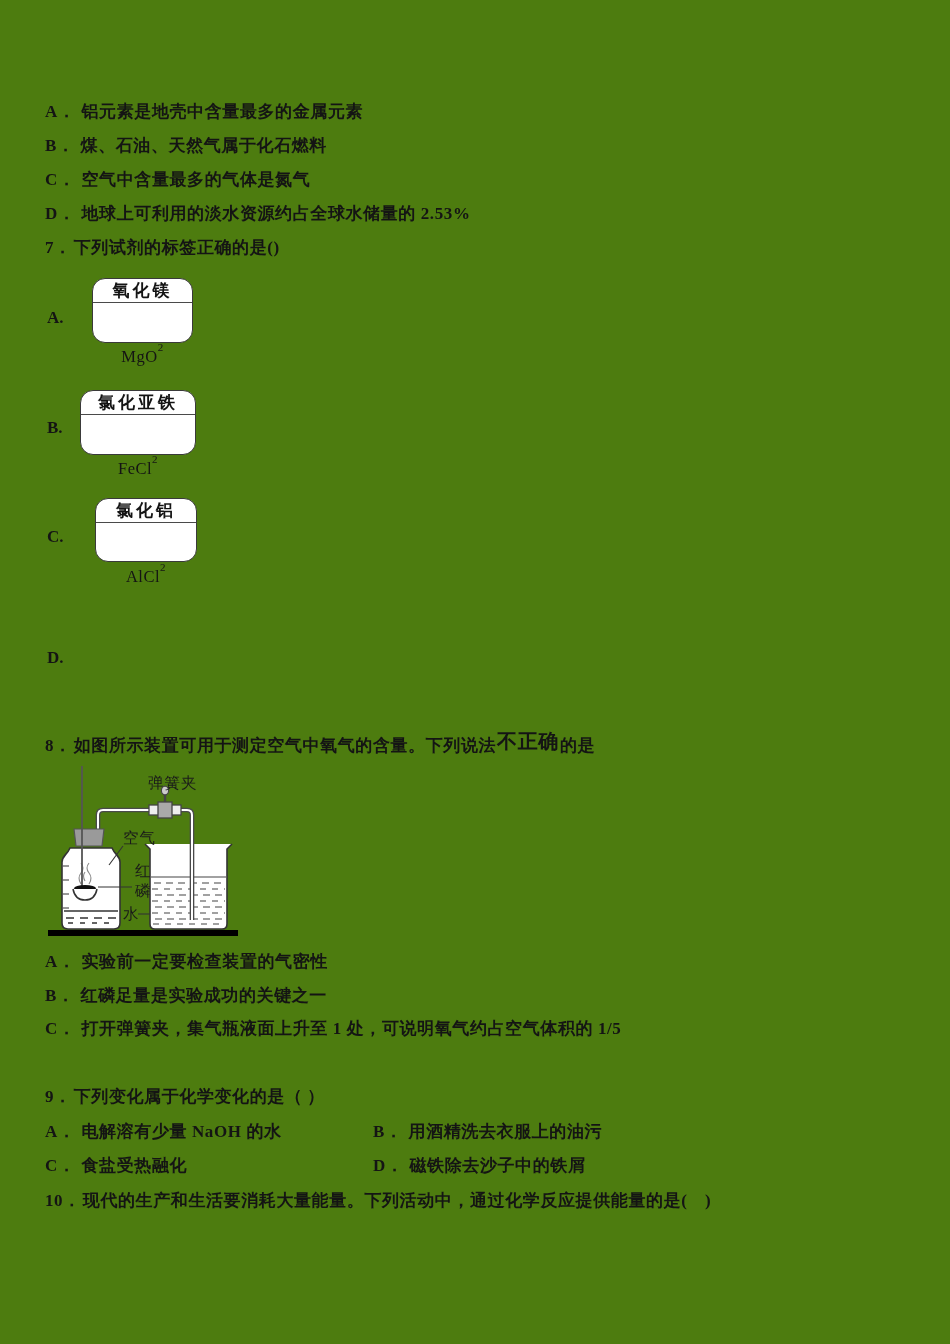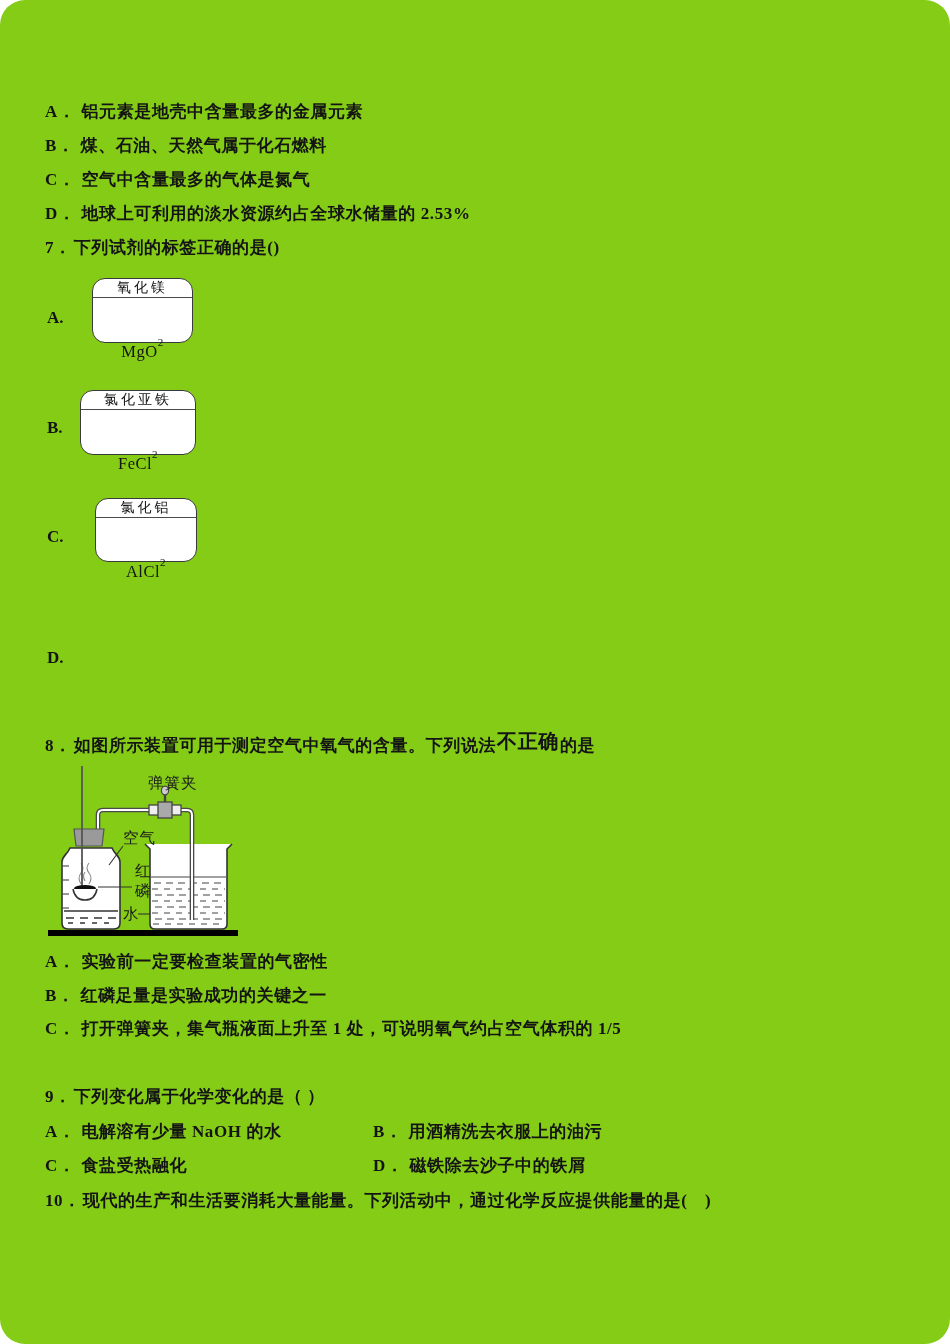--- a/index.html
+++ b/index.html
@@ -1,24 +1,23 @@
 <!DOCTYPE html>
 <html><head>
 <meta charset="utf-8">
 <style>
   html, body { margin: 0; padding: 0; background: #ffffff; }
   #page {
     position: relative;
     width: 950px;
     height: 1344px;
-    background: #84cc16;
+    background: #4d7c0f;
     font-family: "Liberation Serif", "DejaVu Serif", serif;
     color: #141414;
     overflow: hidden;
-    border-radius: 25px;
   }
   .line {
     position: absolute;
     left: 45px;
     font-size: 17px;
     font-weight: bold;
     line-height: 20px;
     white-space: nowrap;
     letter-spacing: 0.6px;
   }
@@ -37,23 +36,23 @@
     background: #ffffff;
     box-sizing: border-box;
     display: flex;
     flex-direction: column;
   }
   .bottle .bname {
     flex: 1.05;
     display: flex;
     align-items: center;
     justify-content: center;
-    font-size: 14px;
+    font-size: 17px;
     letter-spacing: 3px;
-    font-weight: normal;
+    font-weight: bold;
     border-bottom: 1.6px solid #4a4a4a;
   }
   .bottle .bformula {
     flex: 1;
     display: flex;
     align-items: flex-start;
     justify-content: center;
     font-size: 16.5px;
     font-weight: normal;
     letter-spacing: 0.5px;

